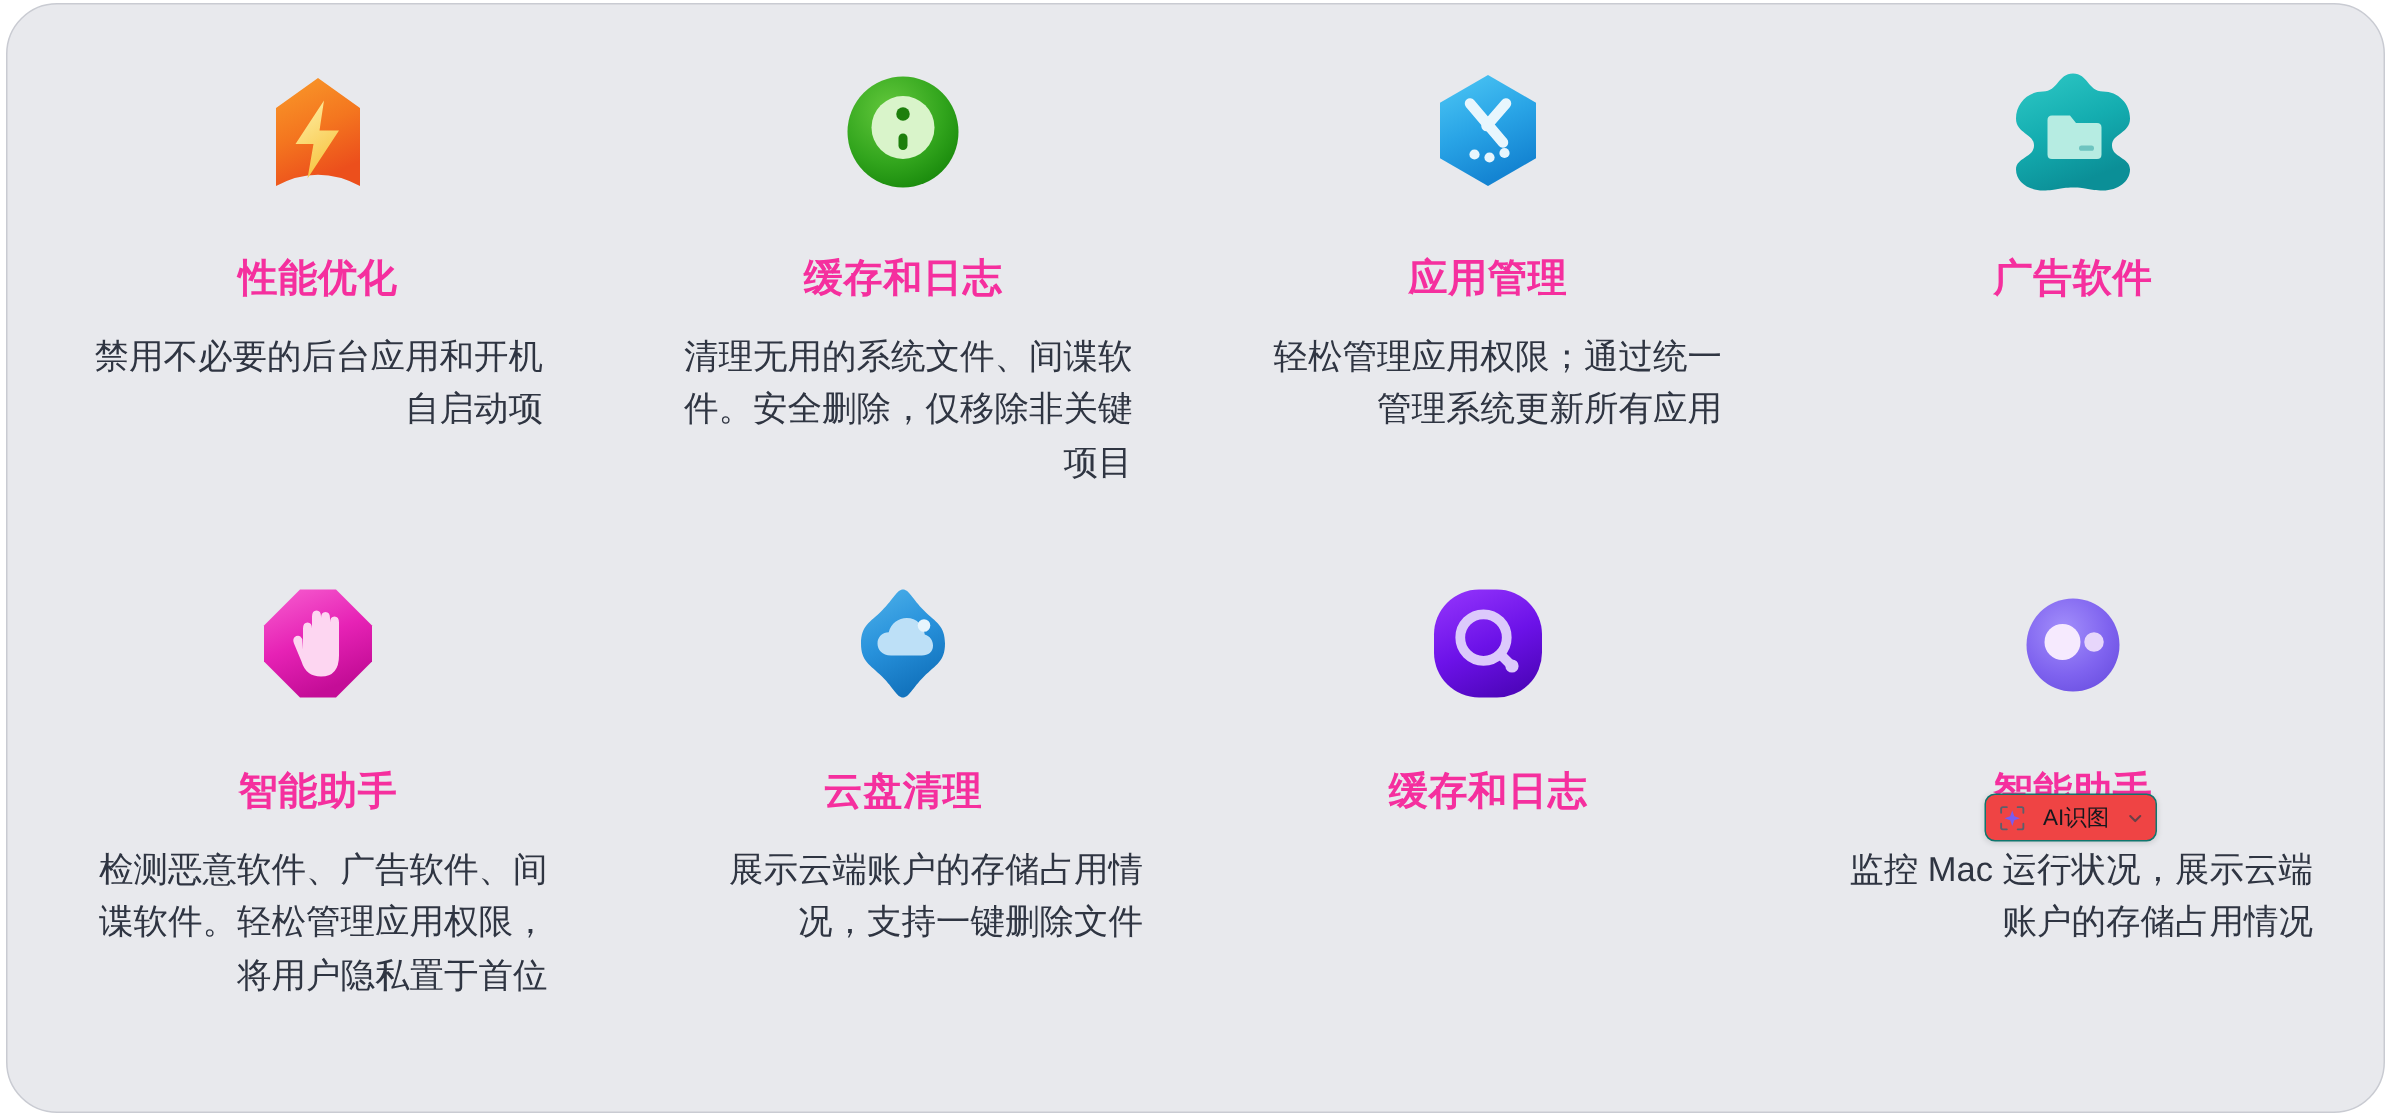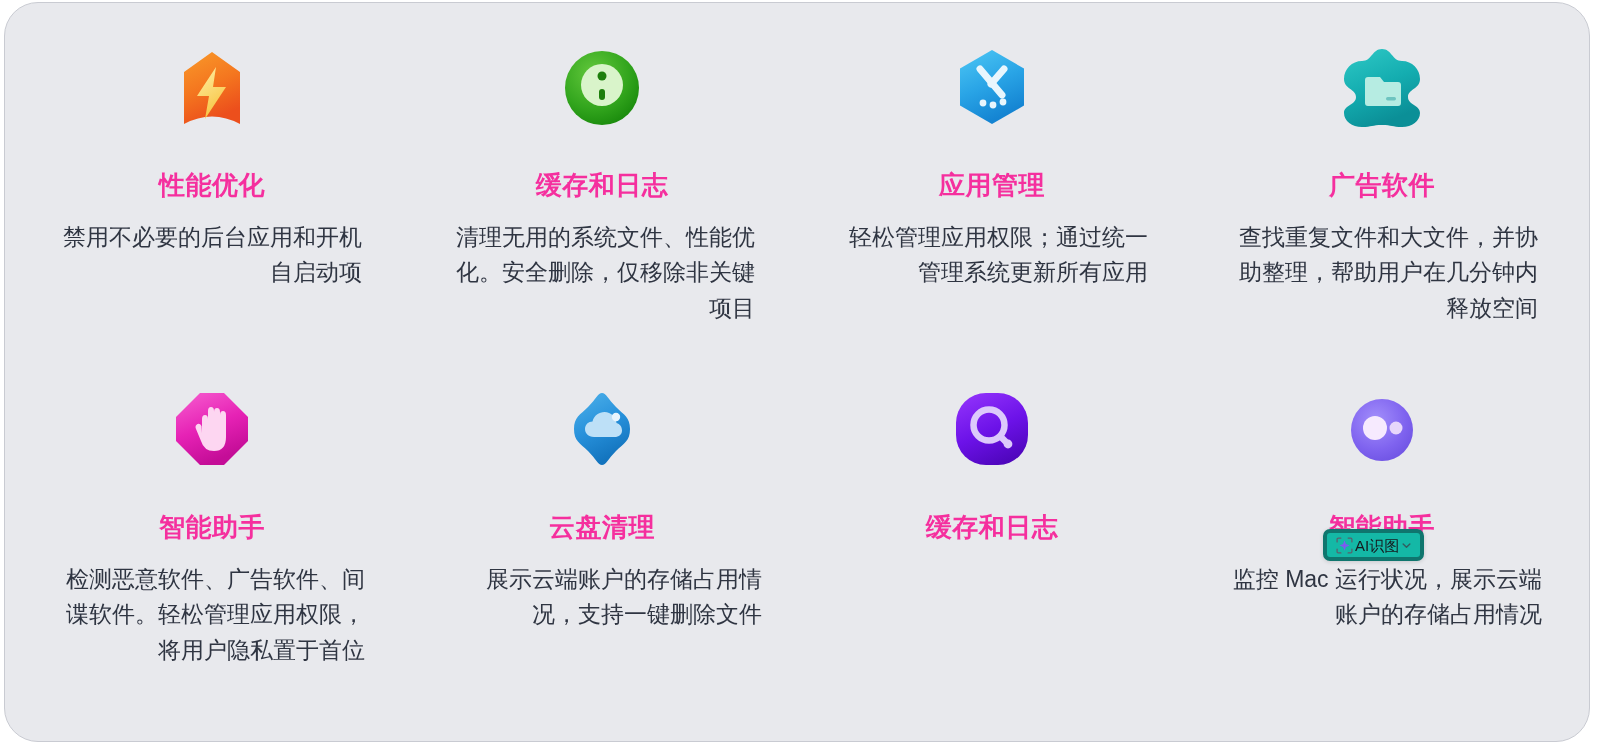--- a/index.html
+++ b/index.html
@@ -82,24 +82,24 @@
   }
 
   
   #ai-button {
     position: absolute;
     left: 1318px;
     top: 526px;
     height: 32px;
     display: flex;
     align-items: center;
-    gap: 1px;
+    gap: 11px;
     padding: 0 7px 0 8px;
-    background: #14b8a6;
-    border: 4px solid #0f766e;
+    background: #ef4444;
+    border: 1px solid #0f766e;
     border-radius: 7px;
     box-shadow: 0 1px 4px rgba(0,0,0,0.14);
     box-sizing: border-box;
     z-index: 50;
     cursor: default;
   }
   #ai-button .ai-label {
     font-size: 15px;
     color: #16181d;
     line-height: 1;
@@ -146,21 +146,21 @@
               <stop offset="100%" stop-color="#158509"></stop>
             </radialGradient>
           </defs>
           <circle cx="48" cy="49" r="37" fill="url(#g2)"></circle>
           <circle cx="48" cy="46" r="21" fill="#d9f4ca"></circle>
           <circle cx="48" cy="37" r="4.5" fill="#1d7f0c"></circle>
           <rect x="45" y="50" width="6" height="11" rx="3" fill="#1d7f0c"></rect>
         </svg>
       </div>
       <div class="card-title">缓存和日志</div>
-      <div class="card-desc" style="max-width:306px">清理无用的系统文件、性能优化。安全删除，仅移除非关键项目</div>
+      <div class="card-desc" style="max-width:306px">清理无用的系统文件、间谍软件。安全删除，仅移除非关键项目</div>
     </div>
 
     <div class="card">
       <div class="icon-wrap">
         <svg width="96" height="96" viewBox="0 0 96 96">
           <defs>
             <linearGradient id="g3" x1="0" y1="0" x2="0.4" y2="1">
               <stop offset="0%" stop-color="#4ec8f5"></stop>
               <stop offset="55%" stop-color="#29a4e6"></stop>
               <stop offset="100%" stop-color="#1484d2"></stop>
@@ -187,21 +187,20 @@
               <stop offset="55%" stop-color="#14adb0"></stop>
               <stop offset="100%" stop-color="#0b8f97"></stop>
             </linearGradient>
           </defs>
           <path d="M48 10 C58 10 58 22 68 22 C78 22 86 30 86 40 C86 50 74 50 74 58 C74 66 86 66 86 74 C86 82 78 88 68 88 C58 88 58 86 48 86 C38 86 38 88 28 88 C18 88 10 82 10 74 C10 66 22 66 22 58 C22 50 10 50 10 40 C10 30 18 22 28 22 C38 22 38 10 48 10 Z" fill="url(#g4)"></path>
           <path d="M34 38 L46 38 L50 43 L64 43 C66 43 67 44 67 46 L67 64 C67 66 66 67 64 67 L34 67 C32 67 31 66 31 64 L31 41 C31 39 32 38 34 38 Z" fill="#b6ece2"></path>
           <rect x="52" y="58" width="10" height="3.5" rx="1.7" fill="#6ec4c0"></rect>
         </svg>
       </div>
       <div class="card-title">广告软件</div>
-      <div class="card-desc" style="max-width:312px">查找重复文件和大文件，并协助整理，帮助用户在几分钟内释放空间</div>
     </div>
 
     <div class="card" style="padding-top:12px">
       <div class="icon-wrap">
         <svg width="96" height="96" viewBox="0 0 96 96">
           <defs>
             <linearGradient id="g5" x1="0" y1="0" x2="0.4" y2="1">
               <stop offset="0%" stop-color="#f75fd0"></stop>
               <stop offset="55%" stop-color="#e622b5"></stop>
               <stop offset="100%" stop-color="#c40d97"></stop>

